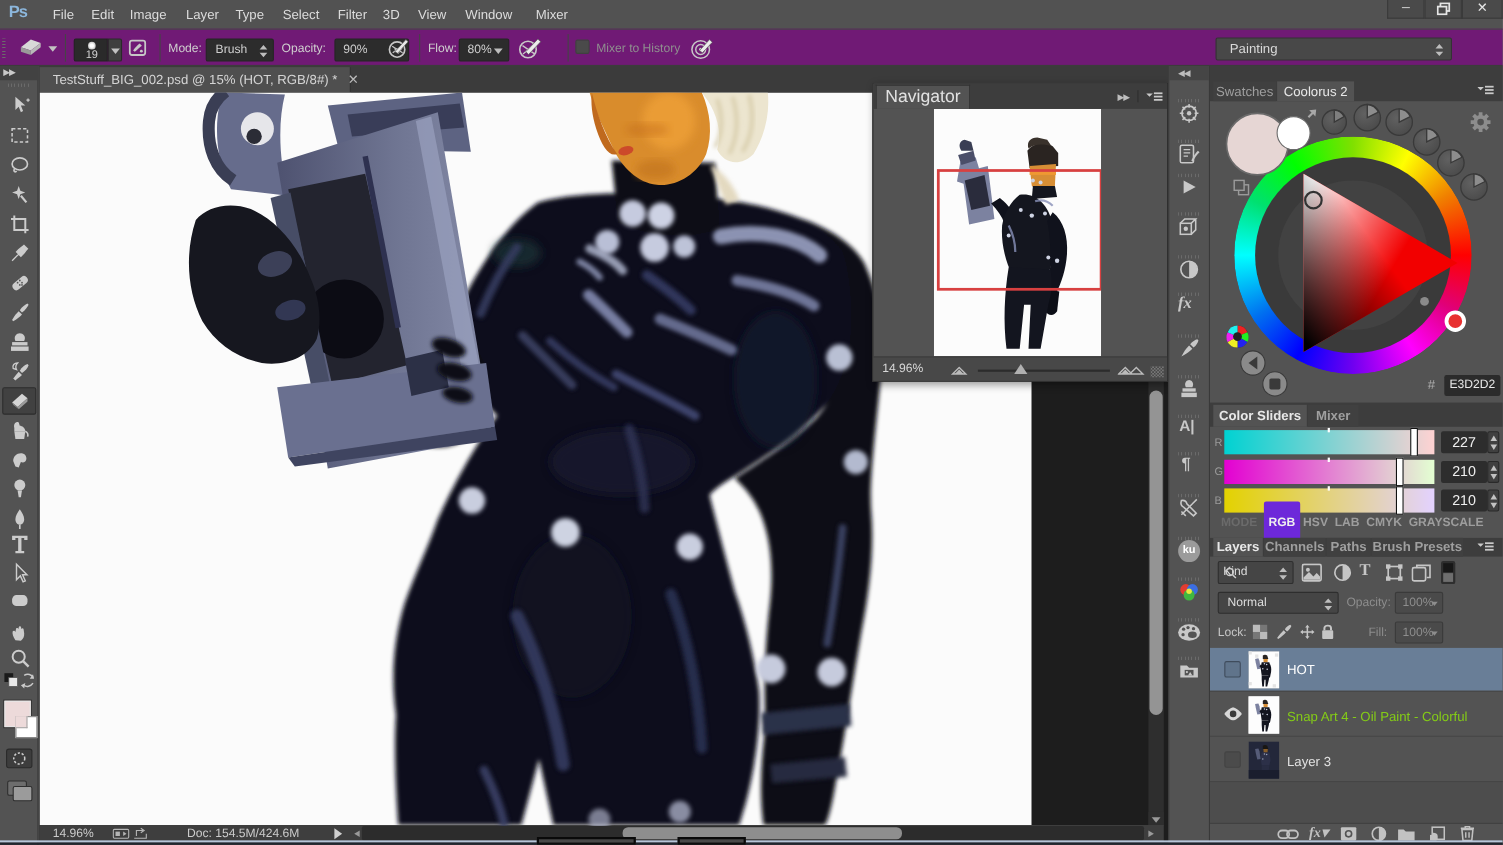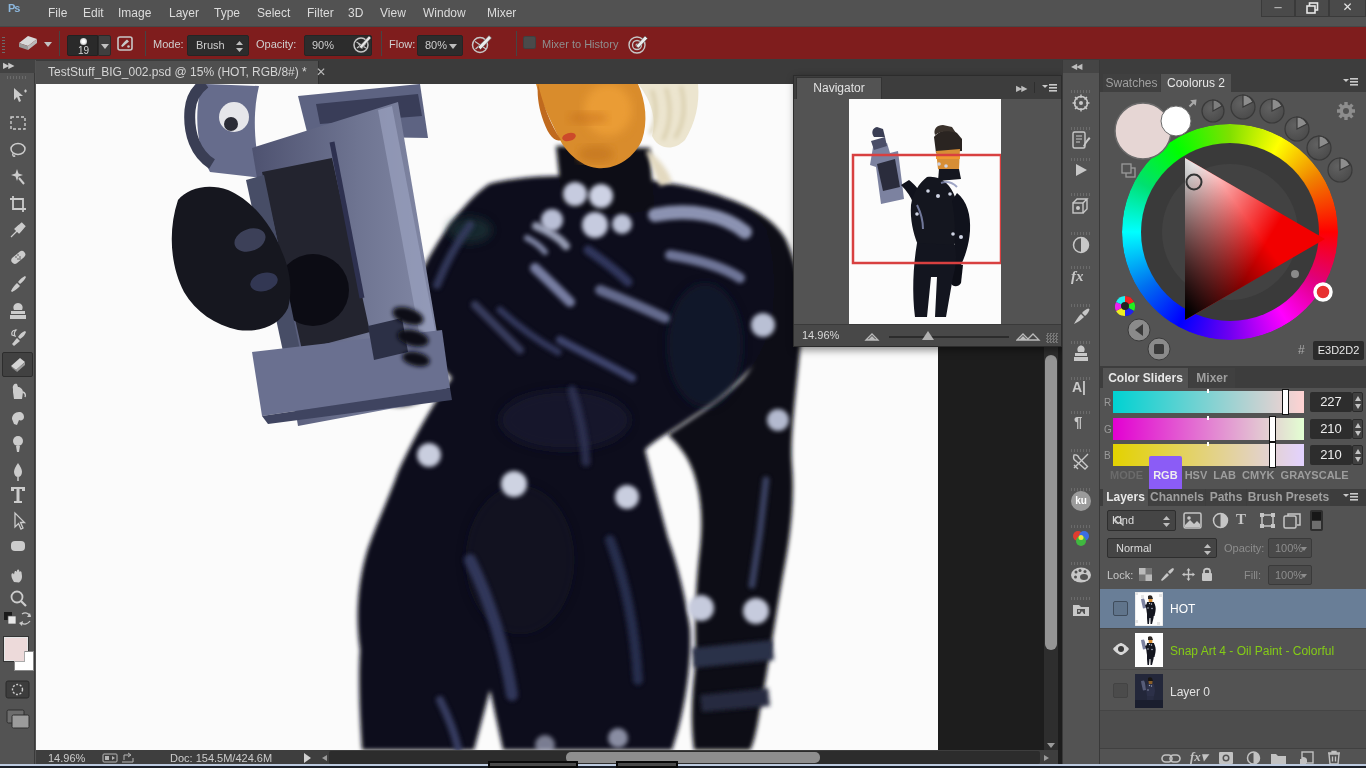--- a/index.html
+++ b/index.html
@@ -1,20 +1,20 @@
 <!DOCTYPE html>
 <html><head><meta charset="utf-8"><style>
 *{margin:0;padding:0;box-sizing:border-box}
 html,body{width:1366px;height:768px;overflow:hidden;background:#535353;font-family:"Liberation Sans",sans-serif;font-size:12px;color:#d9d9d9}
 .abs{position:absolute}
 #menubar{position:absolute;left:0;top:0;width:1366px;height:26px;background:#525252}
 #menubar span.mi{position:absolute;top:6px;font-size:12px;color:#dcdcdc}
-#pslogo{position:absolute;left:8px;top:2px;font-size:11px;font-weight:bold;color:#8cb7dd;letter-spacing:-1px}
+#pslogo{position:absolute;left:8px;top:2px;font-size:15px;font-weight:bold;color:#8cb7dd;letter-spacing:-1px}
 .winbtn{position:absolute;top:0;height:17px;background:#4a4a4a;border:1px solid #3a3a3a;border-top:none;color:#e6e6e6;text-align:center;font-size:10px;line-height:15px}
-#optbar{position:absolute;left:0;top:26px;width:1366px;height:34px;background:#7f1d1d;border-top:1px solid #474747;border-bottom:1px solid #3c3c3c}
+#optbar{position:absolute;left:0;top:26px;width:1366px;height:34px;background:#701a75;border-top:1px solid #474747;border-bottom:1px solid #3c3c3c}
 .dd{position:absolute;background:#2c2c2c;border:1px solid #252525;border-radius:2px;color:#cecece;font-size:11px}
 .olabel{position:absolute;top:11px;font-size:11px;color:#cfcfcf}
 .osep{position:absolute;top:4px;width:1px;height:25px;background:#454545}
 #toolbar{position:absolute;left:0;top:60px;width:35px;height:708px;background:#535353;border-right:1px solid #393939}
 .tool{position:absolute;left:7px;width:22px;height:22px}
 #docarea{position:absolute;left:36px;top:60px;width:1026px;height:706px;background:#1d1d1d}
 #tabbar{position:absolute;left:36px;top:60px;width:1026px;height:24px;background:#3b3b3b}
 #doctab{position:absolute;left:0px;top:1px;width:283px;height:23px;background:#4f4f4f;border-right:1px solid #313131;color:#d4d4d4;font-size:12px;line-height:22px;padding-left:12px;white-space:nowrap}
 #statusbar{position:absolute;left:36px;top:750px;width:1022px;height:16px;background:#3e3e3e;color:#cccccc;font-size:11px}
 #iconstrip{position:absolute;left:1062px;top:60px;width:38px;height:706px;background:#535353;border-left:1px solid #393939;border-right:1px solid #393939}
@@ -91,20 +91,23 @@
     </svg>
   <div class="osep" style="left:516px"></div>
   <div class="abs" style="left:523px;top:9px;width:13px;height:13px;background:#4a4a4a;border:1px solid #404040;border-radius:2px"></div>
   <span class="olabel" style="left:542px;color:#8f8f8f">Mixer to History</span>
   <svg class="abs" style="left:627px;top:6px" width="24" height="22" viewBox="0 0 24 22">
       <circle cx="10" cy="12" r="8" fill="none" stroke="#c7c7c7" stroke-width="1.4"></circle>
       <circle cx="10" cy="12" r="4.5" fill="none" stroke="#c7c7c7" stroke-width="1.3"></circle>
       <circle cx="10" cy="12" r="1.5" fill="#c7c7c7"></circle>
       <path d="M9 13 L18 3 L20.5 5.5 L11.5 15 Z" fill="#ececec" stroke="#555" stroke-width="0.6"></path>
     </svg>
+  <div class="dd" style="left:1105px;top:7px;width:215px;height:21px;line-height:19px;background:#484848;border-color:#333"><span style="margin-left:12px;color:#d8d8d8;font-size:12px">Painting</span><svg class="abs" style="right:6px;top:4px" width="9" height="13" viewBox="0 0 9 13">
+        <path d="M1 5 L4.5 1 L8 5 Z M1 8 L4.5 12 L8 8 Z" fill="#bdbdbd"></path>
+      </svg></div>
 </div>
 <div id="toolbar">
 <div class="abs" style="left:0;top:0;width:35px;height:13px;background:#424242;color:#c9c9c9;font-size:8px;letter-spacing:-1px;padding-left:3px;line-height:12px">▶▶</div>
 <div class="grip" style="left:7px;top:16px;width:21px"></div>
 <svg class="tool" style="top:25px" viewBox="0 0 22 22">
       <path d="M7 3 L7 15 L10 12 L12 17 L14 16 L12 11 L16 11 Z" fill="#cccccc"></path>
       <path d="M17 6 h3 M18.5 4.5 v3" stroke="#cccccc" stroke-width="1.2"></path>
     </svg>
 <svg class="tool" style="top:52px" viewBox="0 0 22 22">
       <rect x="4" y="5" width="14" height="12" fill="none" stroke="#cccccc" stroke-width="1.4" stroke-dasharray="3 2"></rect>
@@ -323,21 +326,21 @@
     </svg>
   <span class="abs" style="left:134px;top:2px">Doc: 154.5M/424.6M</span>
   <div class="abs" style="left:268px;top:3px;border-top:5px solid transparent;border-bottom:5px solid transparent;border-left:7px solid #d0d0d0"></div>
   <div class="abs" style="left:286px;top:5px;border-top:3.5px solid transparent;border-bottom:3.5px solid transparent;border-right:5px solid #9a9a9a"></div>
   <div class="abs" style="left:293px;top:1px;width:711px;height:13px;background:#2c2c2c;border-radius:2px"></div>
   <div class="abs" style="left:530px;top:2px;width:254px;height:11px;background:#8e8e8e;border-radius:5px"></div>
   <div class="abs" style="left:1008px;top:5px;border-top:3.5px solid transparent;border-bottom:3.5px solid transparent;border-left:5px solid #9a9a9a"></div>
 </div>
 <div id="navigator">
   <div class="abs" style="left:0;top:0;width:267px;height:23px;background:#3d3d3d"></div>
-  <div class="abs" style="left:2px;top:1px;width:86px;height:22px;background:#535353;color:#e2e2e2;font-size:12px;line-height:21px;text-align:center;border:1px solid #333;border-bottom:none">Navigator</div>
+  <div class="abs" style="left:2px;top:1px;width:86px;height:22px;background:#535353;color:#e2e2e2;font-size:16px;line-height:21px;text-align:center;border:1px solid #333;border-bottom:none">Navigator</div>
   <div class="abs" style="left:222px;top:8px;color:#bdbdbd;font-size:8px;letter-spacing:-1px">▶▶</div>
   <div class="abs" style="left:240px;top:6px;width:1px;height:11px;background:#2e2e2e"></div>
   <svg class="abs" style="left:248px;top:7px" width="15" height="10" viewBox="0 0 15 10">
       <path d="M0 2 L6 2 L3 5 Z" fill="#c9c9c9"></path>
       <rect x="7" y="1" width="8" height="1.6" fill="#c9c9c9"></rect>
       <rect x="7" y="4" width="8" height="1.6" fill="#c9c9c9"></rect>
       <rect x="7" y="7" width="8" height="1.6" fill="#c9c9c9"></rect>
     </svg>
   <svg class="abs" style="left:55px;top:23px" width="152" height="225" viewBox="0 0 152 225">
     <rect x="0" y="0" width="152" height="225" fill="#fcfcfc"></rect>
@@ -566,21 +569,21 @@
     </div>
 <span class="abs" style="left:4px;top:390px;color:#9a9a9a;font-size:10px">B</span>
 <div class="abs" style="left:13px;top:384px;width:191px;height:22px;background:linear-gradient(to right,rgb(227,210,0),rgb(227,210,255))"></div>
 <div class="abs" style="left:107px;top:382px;width:1.5px;height:4px;background:#fff"></div>
 <div class="abs" style="left:169px;top:382px;width:7px;height:26px;background:#fff;border:1.5px solid #111"></div>
 <div class="abs" style="left:210px;top:385px;width:42px;height:20px;background:#2d2d2d;border-radius:2px;color:#eee;font-size:13px;text-align:center;line-height:19px">210</div>
 <div class="spin" style="left:252px;top:385px;height:20px">
       <div class="abs" style="left:2px;top:3px;border-left:3.5px solid transparent;border-right:3.5px solid transparent;border-bottom:5px solid #c2c2c2"></div>
       <div class="abs" style="left:2px;top:11px;border-left:3.5px solid transparent;border-right:3.5px solid transparent;border-top:5px solid #c2c2c2"></div>
     </div>
-<div class="abs" style="left:10px;top:409px;font-size:11px;font-weight:bold;color:#6b6b6b">MODE&nbsp;&nbsp;<span style="background:#8b5cf6;color:#efefef;padding:13px 4px;border-radius:2px">RGB</span>&nbsp;<span style="color:#9d9d9d">HSV&nbsp;&nbsp;LAB&nbsp;&nbsp;CMYK&nbsp;&nbsp;GRAYSCALE</span></div>
+<div class="abs" style="left:10px;top:409px;font-size:11px;font-weight:bold;color:#6b6b6b">MODE&nbsp;&nbsp;<span style="background:#6d28d9;color:#efefef;padding:13px 4px;border-radius:2px">RGB</span>&nbsp;<span style="color:#9d9d9d">HSV&nbsp;&nbsp;LAB&nbsp;&nbsp;CMYK&nbsp;&nbsp;GRAYSCALE</span></div>
 <div class="abs" style="left:0;top:429px;width:266px;height:17px;background:#3d3d3d"></div>
 <div class="ptab" style="left:3px;top:429px;width:45px;height:17px;line-height:17px;font-weight:bold">Layers</div>
 <div class="ptab off" style="left:49px;top:429px;width:56px;height:17px;line-height:17px;font-weight:bold">Channels</div>
 <div class="ptab off" style="left:106px;top:429px;width:40px;height:17px;line-height:17px;font-weight:bold">Paths</div>
 <div class="ptab off" style="left:147px;top:429px;width:83px;height:17px;line-height:17px;font-weight:bold">Brush Presets</div>
 <svg class="abs" style="left:243px;top:432px" width="15" height="10" viewBox="0 0 15 10">
       <path d="M0 2 L6 2 L3 5 Z" fill="#c9c9c9"></path>
       <rect x="7" y="1" width="8" height="1.6" fill="#c9c9c9"></rect>
       <rect x="7" y="4" width="8" height="1.6" fill="#c9c9c9"></rect>
       <rect x="7" y="7" width="8" height="1.6" fill="#c9c9c9"></rect>
@@ -699,21 +702,21 @@
 <path d="M12 10 L19 10 L20 17 L19 22 L12 22 L11 15 Z" fill="#2c3048"></path>
 <path d="M6 7 L9 6.5 L10 9 L11 16 L8 16.5 L6.5 10 Z" fill="#565c78"></path>
 <path d="M12 22 L19 22 L18.5 26 L17 32 L15.5 32 L15.5 26 L14.5 26 L14 32 L12.5 32 L12 26 Z" fill="#282c42"></path>
 <g fill="#9aa0b8">
           <circle cx="14.5" cy="11.5" r="0.7"></circle>
           <circle cx="16.5" cy="12" r="0.7"></circle>
           <circle cx="13" cy="16" r="0.7"></circle>
         </g>
 <rect x="0" y="26" width="28" height="8" fill="#1a1e2e"></rect>
       </svg>
-  <span class="abs" style="left:70px;top:15px;color:#e2e2e2;font-size:12px">Layer 0</span>
+  <span class="abs" style="left:70px;top:15px;color:#e2e2e2;font-size:12px">Layer 3</span>
 </div>
 <div class="abs" style="left:0;top:650px;width:266px;height:38px;background:#4d4d4d;border-top:1px solid #454545"></div>
 <div class="abs" style="left:0;top:688px;width:266px;height:18px;background:#535353;border-top:1px solid #404040">
   <svg class="abs" style="left:61px;top:4px" width="20" height="11" viewBox="0 0 20 11">
         <rect x="1" y="2" width="10" height="7" rx="3.5" fill="none" stroke="#c2c2c2" stroke-width="1.6"></rect>
         <rect x="9" y="2" width="10" height="7" rx="3.5" fill="none" stroke="#c2c2c2" stroke-width="1.6"></rect>
       </svg>
   <span class="abs" style="left:90px;top:0px;color:#c2c2c2;font-size:13px;font-style:italic;font-family:'Liberation Serif',serif;font-weight:bold">fx▾</span>
   <svg class="abs" style="left:118px;top:2px" width="16" height="14" viewBox="0 0 16 14">
         <rect x="1" y="1" width="14" height="12" rx="1" fill="#c2c2c2"></rect>

